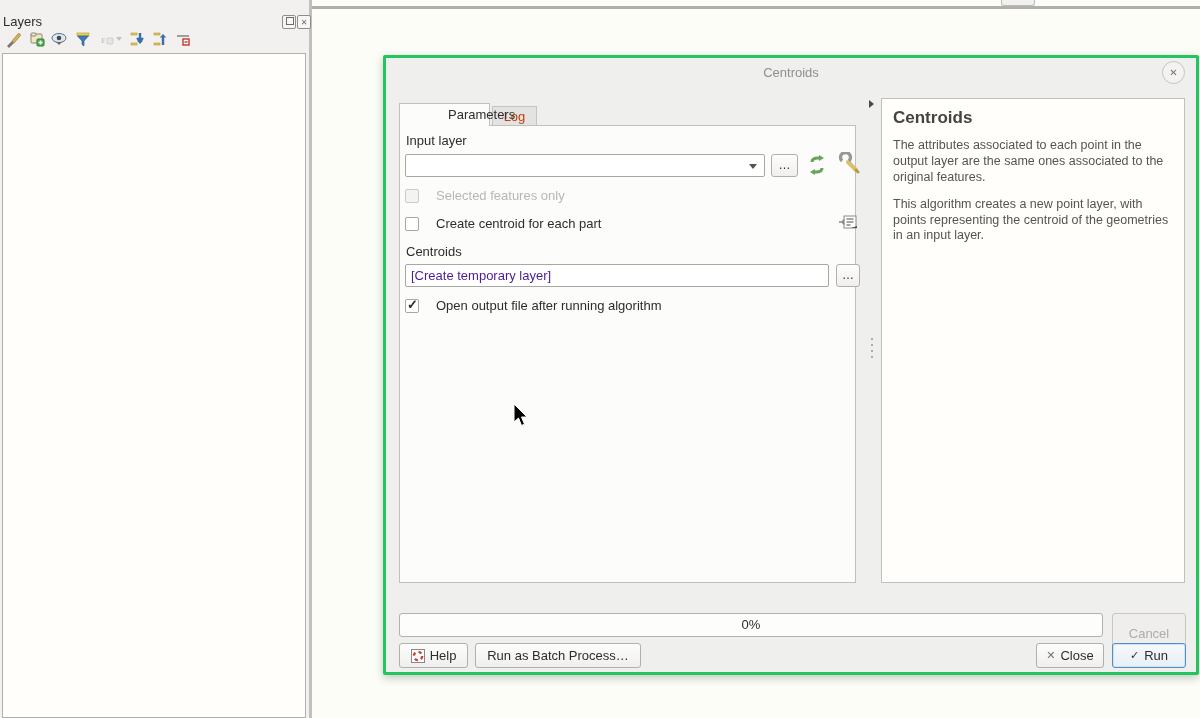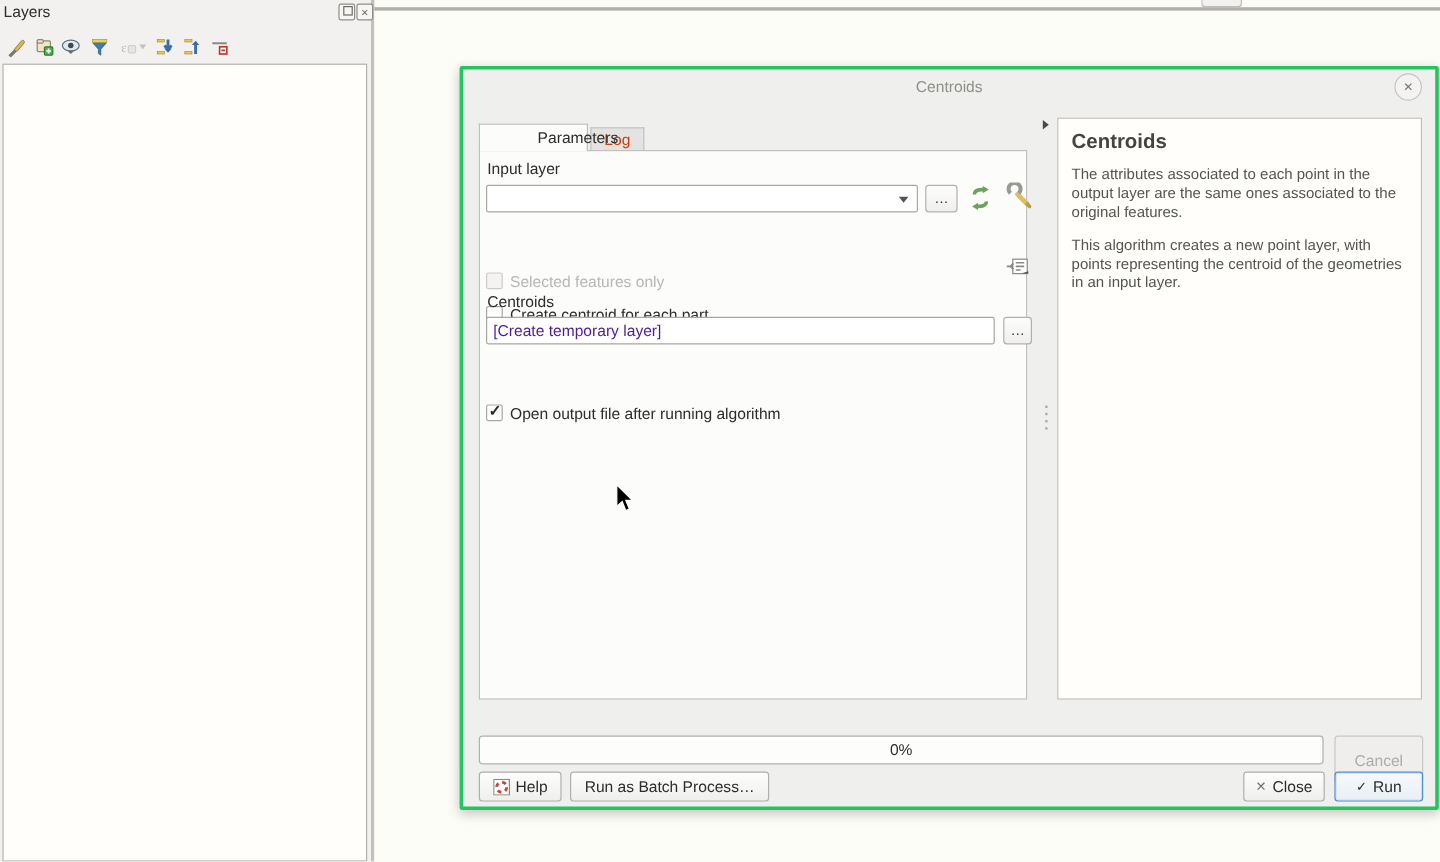--- a/index.html
+++ b/index.html
@@ -7,21 +7,21 @@
   body { font-family:"Liberation Sans", sans-serif; background:#fdfdf7; position:relative; color:#2d2d2b; }
 
   
   .topline { position:absolute; left:312px; top:6px; width:888px; height:3px; background:#b1afac; }
   .partial-btn { position:absolute; left:1001px; top:0; width:34px; height:6px; background:#f2f1ef;
     border:1px solid #bdbbb7; border-top:none; border-radius:0 0 3px 3px; z-index:3; }
   .vsep { position:absolute; left:309px; top:0; width:3px; height:718px; background:#c2c0bc; }
 
   
   .layers-panel { position:absolute; left:0; top:0; width:309px; height:718px; background:#f2f1ef; }
-  .lp-titlebar { position:absolute; left:0; top:0; width:100%; height:22px; }
+  .lp-titlebar { position:absolute; left:0; top:12px; width:100%; height:22px; }
   .lp-title { position:absolute; left:3px; top:2px; font-size:13px; color:#2d2d2b; }
   .lp-btn { position:absolute; top:3px; width:14px; height:14px; border:1px solid #8f8d89; border-radius:2px;
     background:#f7f6f4; display:flex; align-items:center; justify-content:center; font-size:8px; color:#6d6b67; }
   .lp-btn.float { left:282px; }
   .lp-btn.close { left:297px; }
   .lp-btn.float::before { content:""; width:6px; height:6px; border:1px solid #6d6b67; margin-left:2px; margin-bottom:2px; }
   .lp-toolbar { position:absolute; left:4px; top:29px; height:20px; display:flex; gap:3px; align-items:center; }
   .lp-tool { width:20px; height:20px; display:flex; align-items:center; justify-content:center; }
   .caret-sm { width:0; height:0; border-left:3px solid transparent; border-right:3px solid transparent; border-top:4px solid #8b8985; margin-left:1px; }
   .lp-content { position:absolute; left:2px; top:53px; width:304px; height:665px; background:#fffefb;
@@ -60,21 +60,21 @@
   .combo { position:absolute; left:5px; top:28px; width:360px; height:23px; background:#fff;
     border:1px solid #a9a7a3; border-radius:2px; }
   .combo .arrow { position:absolute; right:7px; top:9px; width:0; height:0;
     border-left:4px solid transparent; border-right:4px solid transparent; border-top:5px solid #55534f; }
   .combo .val { position:absolute; left:6px; top:3px; font-size:13px; }
   .textfield { position:absolute; left:5px; top:138px; width:424px; height:23px; background:#fff;
     border:1px solid #a9a7a3; border-radius:2px; font-size:13px; color:#4c1d95; padding:3px 5px; }
   .mini-btn { position:absolute; height:23px; background:linear-gradient(#fdfdfc,#f0efed);
     border:1px solid #b2b0ac; border-radius:3px; font-size:12px; color:#2d2d2b; text-align:center; line-height:20px; }
 
-  .chkrow { position:absolute; display:flex; align-items:flex-start; gap:6px; font-size:13px;margin-top:39px; }
+  .chkrow { position:absolute; display:flex; align-items:center; gap:17px; font-size:13px; }
   .chk { width:14px; height:14px; background:#fff; border:1px solid #a9a7a3; border-radius:2px; position:relative; flex:none; }
   .chk.checked::after { content:"✓"; position:absolute; left:1px; top:-3px; font-size:13px; font-weight:bold; color:#2d2d2b; }
   .chk.disabled { background:#f4f3f1; border-color:#cdcbc7; }
   .disabled-text { color:#b9b7b3; }
 
   .progress { position:absolute; left:13px; top:555px; width:704px; height:24px; background:#fdfdfc;
     border:1px solid #b3b1ad; border-radius:3px; text-align:center; line-height:22px; font-size:13px; color:#2d2d2b; }
 
   .btn { position:absolute; height:25px; background:linear-gradient(#fdfdfc,#f0efed); border:1px solid #b2b0ac;
     border-radius:3px; font-size:13px; color:#2d2d2b; display:flex; align-items:center; justify-content:center; gap:5px; }

